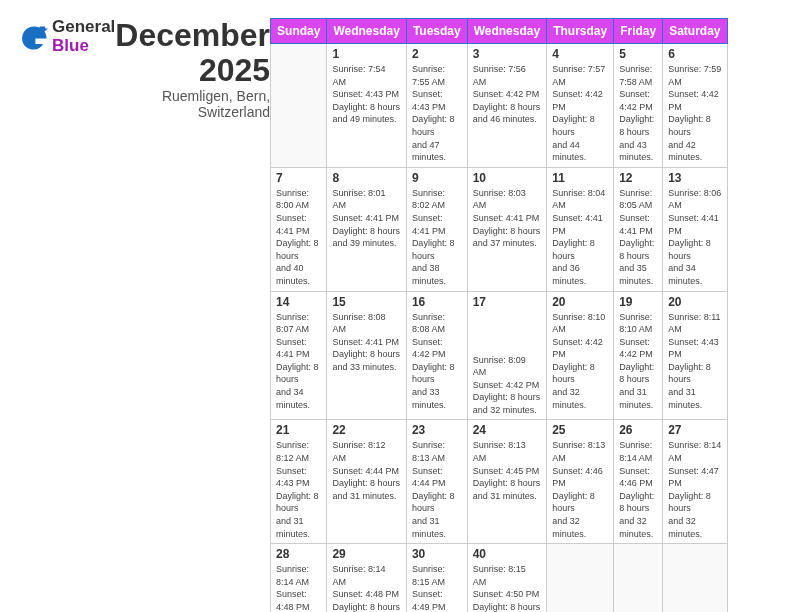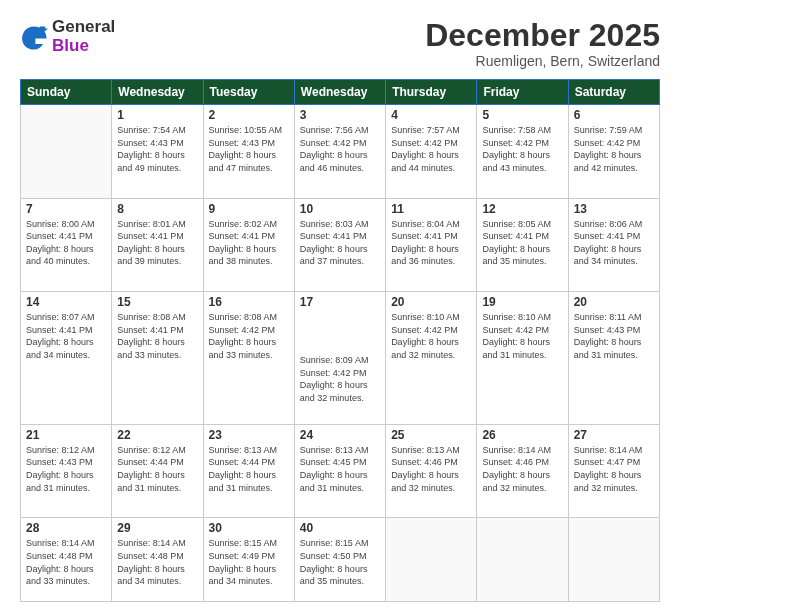--- a/index.html
+++ b/index.html
@@ -8,21 +8,21 @@
       background: #fff;
       width: 792px;
       height: 612px;
       overflow: hidden;
     }
     .page {
       width: 680px;
       height: 612px;
       padding: 18px 20px 10px 20px;
       display: flex;
-      flex-direction: column;
+      flex-direction: row;
     }
     .header {
       display: flex;
       justify-content: space-between;
       align-items: flex-start;
       margin-bottom: 10px;
     }
     .logo {
       display: flex;
       align-items: center;
@@ -59,21 +59,21 @@
     .subtitle {
       font-size: 14px;
       color: #555;
     }
     .calendar {
       width: 100%;
       border-collapse: collapse;
       flex: 1;
     }
     .calendar th {
-      background-color: #14532d;
+      background-color: #d946ef;
       color: white;
       font-size: 12px;
       font-weight: bold;
       padding: 5px 6px;
       text-align: left;
       border: 1px solid #2b72c8;
     }
     .calendar td {
       border: 1px solid #ccc;
       vertical-align: top;
@@ -143,21 +143,21 @@
           <td class="empty"></td>
           <td>
             <span class="day-number">1</span>
             <div class="day-info" style="white-space: pre-line;">Sunrise: 7:54 AM
 Sunset: 4:43 PM
 Daylight: 8 hours
 and 49 minutes.</div>
           </td>
           <td>
             <span class="day-number">2</span>
-            <div class="day-info" style="white-space: pre-line;">Sunrise: 10:55 AM
+            <div class="day-info" style="white-space: pre-line;">Sunrise: 7:55 AM
 Sunset: 4:43 PM
 Daylight: 8 hours
 and 47 minutes.</div>
           </td>
           <td>
             <span class="day-number">3</span>
             <div class="day-info" style="white-space: pre-line;">Sunrise: 7:56 AM
 Sunset: 4:42 PM
 Daylight: 8 hours
 and 46 minutes.</div>

